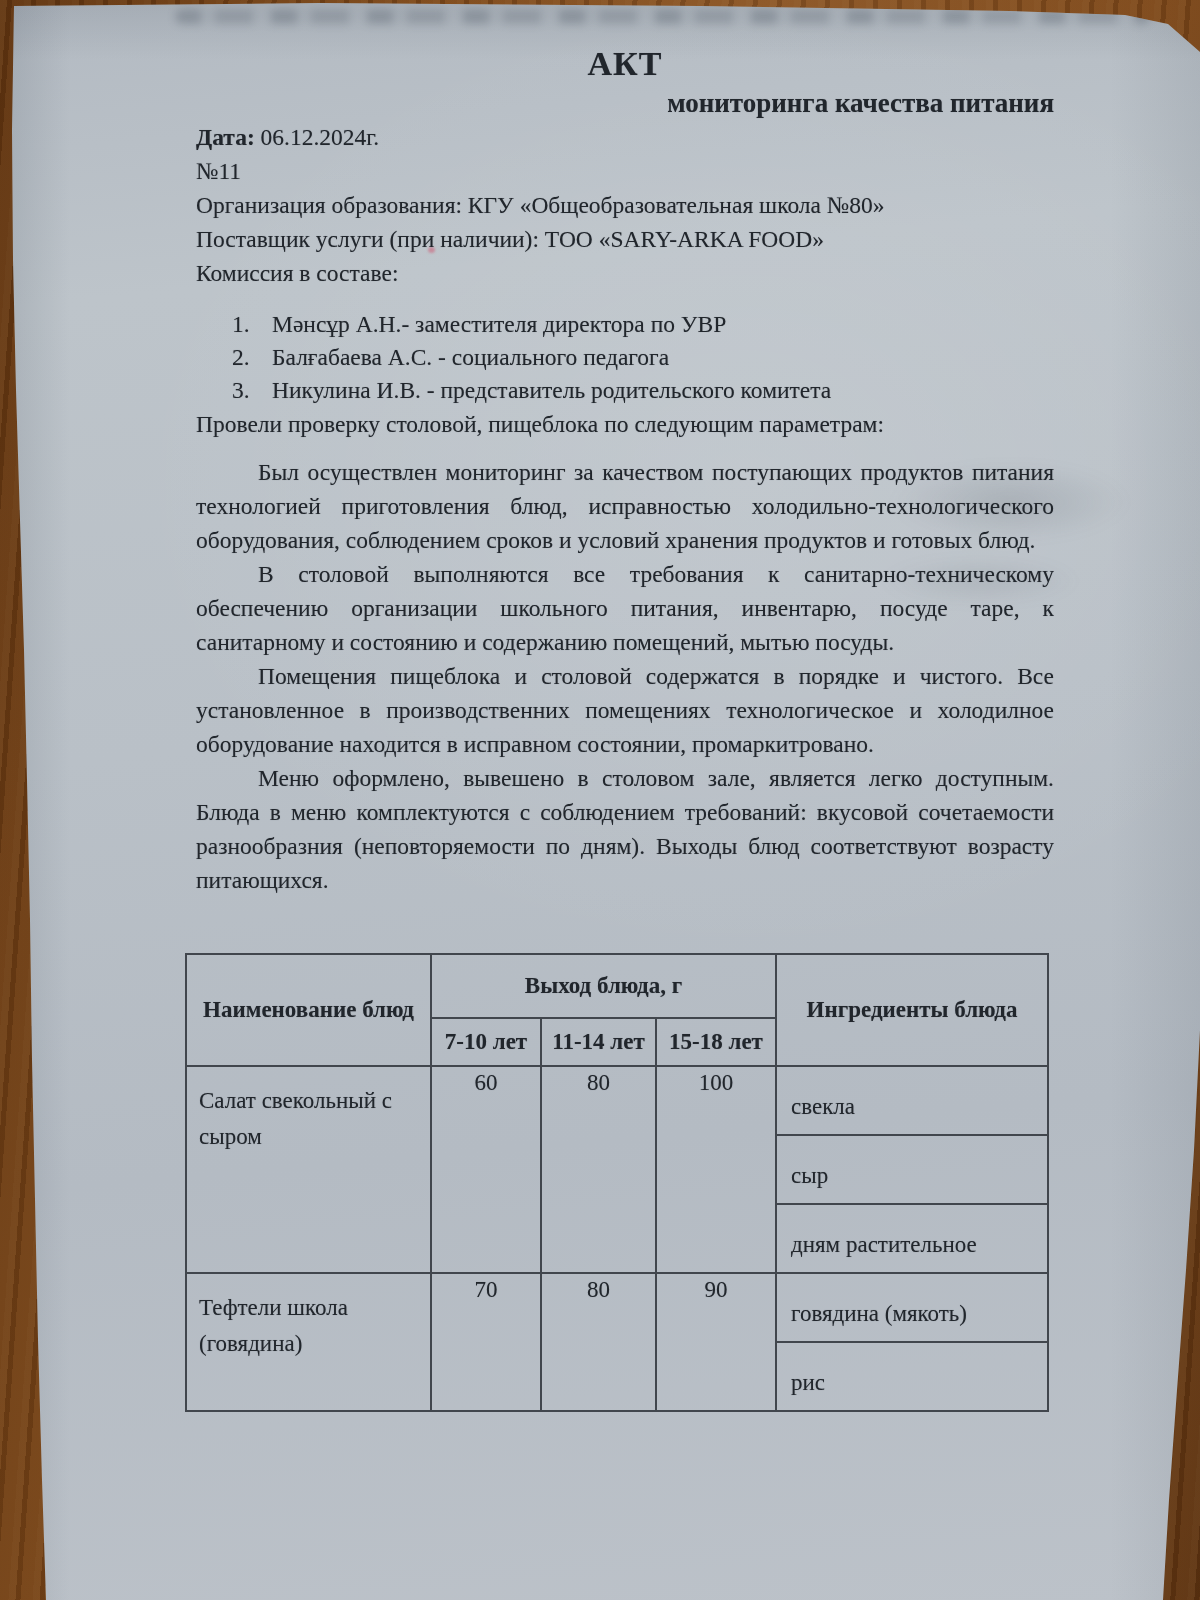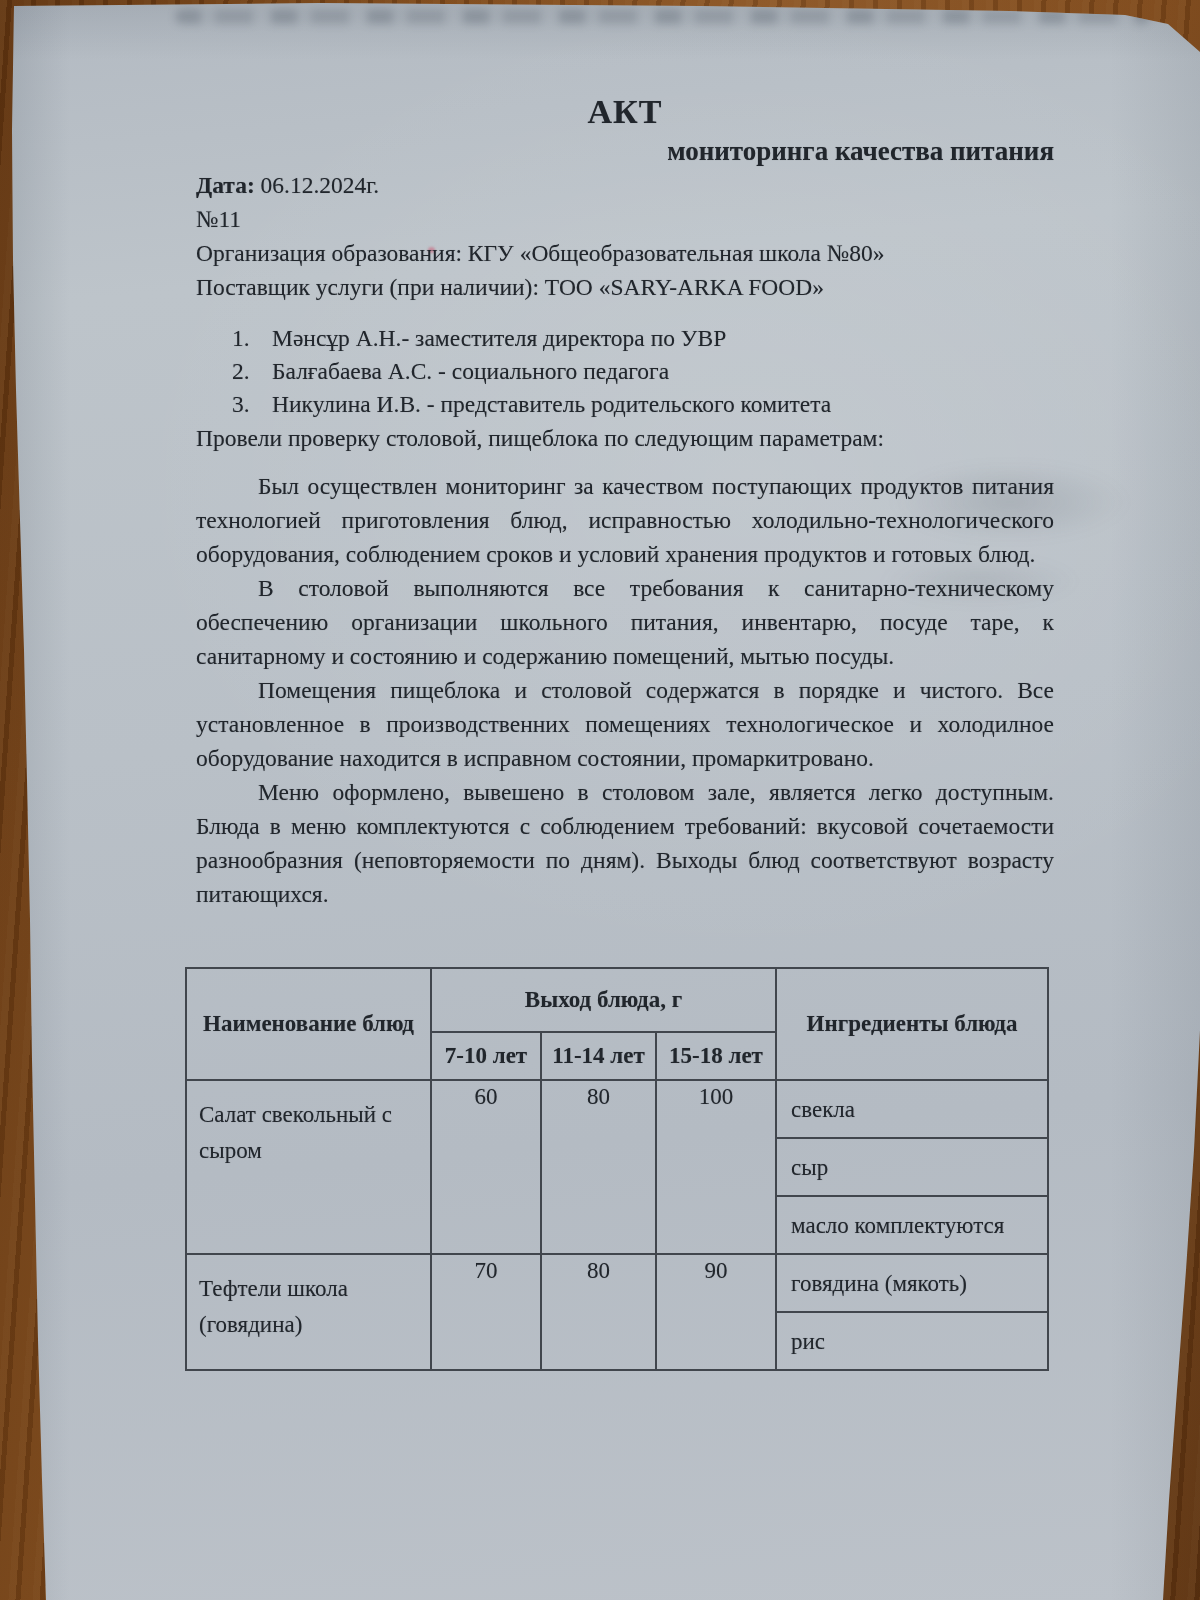--- a/index.html
+++ b/index.html
@@ -41,21 +41,21 @@
     background:radial-gradient(ellipse, rgba(88,96,106,.14), rgba(88,96,106,0) 70%); filter:blur(6px); }
   .pink-dot { position:absolute; left:428px; top:247px; width:7px; height:6px;
     border-radius:50%; background:rgba(205,95,120,.55); filter:blur(1px); }
 
   .content {
     position:absolute; left:196px; top:0; width:858px;
     color:#21262c; font-size:23.5px; line-height:34px;
     text-shadow:0 0 1px rgba(32,38,45,.30);
   }
   .content p { margin:0; }
-  .title    { margin-top:92px; text-align:center; font-weight:bold; font-size:34px; line-height:40px; letter-spacing:1px; }
+  .title    { margin-top:44px; text-align:center; font-weight:bold; font-size:34px; line-height:40px; letter-spacing:1px; }
   .subtitle { text-align:right; font-weight:bold; font-size:27px; line-height:34px; margin-top:2px; }
   .date-line{ margin-top:10px; }
   .b { font-weight:bold; }
   .doc-number       { margin-top:22px; }
   .organization     { margin-top:20px; }
   .supplier         { margin-top:24px; }
   .commission-head  { margin-top:16px; }
   .list  { margin-top:18px; }
   .li    { display:flex; line-height:33px; }
   .li .num  { margin-left:36px; width:40px; }
@@ -68,21 +68,21 @@
     width:862px; table-layout:fixed; font-size:23px; line-height:30px;
     color:#21262c;
   }
   table.dish th, table.dish td { border:2px solid #41464d; }
   th.h-name   { font-weight:bold; text-align:center; vertical-align:middle; padding:4px 10px; }
   th.h-out    { font-weight:bold; text-align:center; height:60px; vertical-align:middle; }
   th.h-age    { font-weight:bold; text-align:center; height:44px; vertical-align:middle; }
   th.h-ingr   { font-weight:bold; text-align:center; vertical-align:middle; padding:4px 20px; }
   td.dish-cell   { vertical-align:top; text-align:left; padding:16px 10px 8px 12px; line-height:36px; }
   td.weight-cell { vertical-align:top; text-align:center; padding-top:1px; }
-  td.ingredient-cell { height:50px; vertical-align:middle; text-align:left; padding:4px 10px 2px 14px;margin-left:44px; }
+  td.ingredient-cell { height:50px; vertical-align:middle; text-align:left; padding:15px 10px 2px 14px;margin-left:44px; }
 </style>
 </head>
 <body>
 
 <div class="photo">
   <div class="paper">
     <div class="bleed-top"></div>
     <div class="smudge-a"></div>
     <div class="smudge-b"></div>
     <div class="pink-dot"></div>
@@ -92,20 +92,21 @@
       <div class="subtitle">мониторинга качества питания</div>
 
       <p class="date-line"><span class="b">Дата:</span> <span>06.12.2024г.</span></p>
 
       <p class="doc-number">№11</p>
 
       <p class="organization">Организация образования: КГУ «Общеобразовательная школа №80»</p>
 
       <p class="supplier">Поставщик услуги (при наличии): ТОО «SARY-ARKA FOOD»</p>
 
+      <p class="commission-head">Комиссия в составе:</p>
 
       <div class="list">
         <div class="li">
           <span class="num">1.</span>
           <span>Мәнсұр А.Н.- заместителя директора по УВР</span>
         </div>
         <div class="li">
           <span class="num">2.</span>
           <span>Балғабаева А.С. - социального педагога</span>
         </div>
@@ -146,21 +147,21 @@
             <td class="dish-cell" rowspan="3">Салат свекольный с сыром</td>
             <td class="weight-cell" rowspan="3">60</td>
             <td class="weight-cell" rowspan="3">80</td>
             <td class="weight-cell" rowspan="3">100</td>
             <td class="ingredient-cell">свекла</td>
           </tr>
           <tr>
             <td class="ingredient-cell">сыр</td>
           </tr>
           <tr>
-            <td class="ingredient-cell">масло комплектуются</td>
+            <td class="ingredient-cell">дням растительное</td>
           </tr>
 
           <tr>
             <td class="dish-cell" rowspan="2">Тефтели школа (говядина)</td>
             <td class="weight-cell" rowspan="2">70</td>
             <td class="weight-cell" rowspan="2">80</td>
             <td class="weight-cell" rowspan="2">90</td>
             <td class="ingredient-cell">говядина (мякоть)</td>
           </tr>
           <tr>

